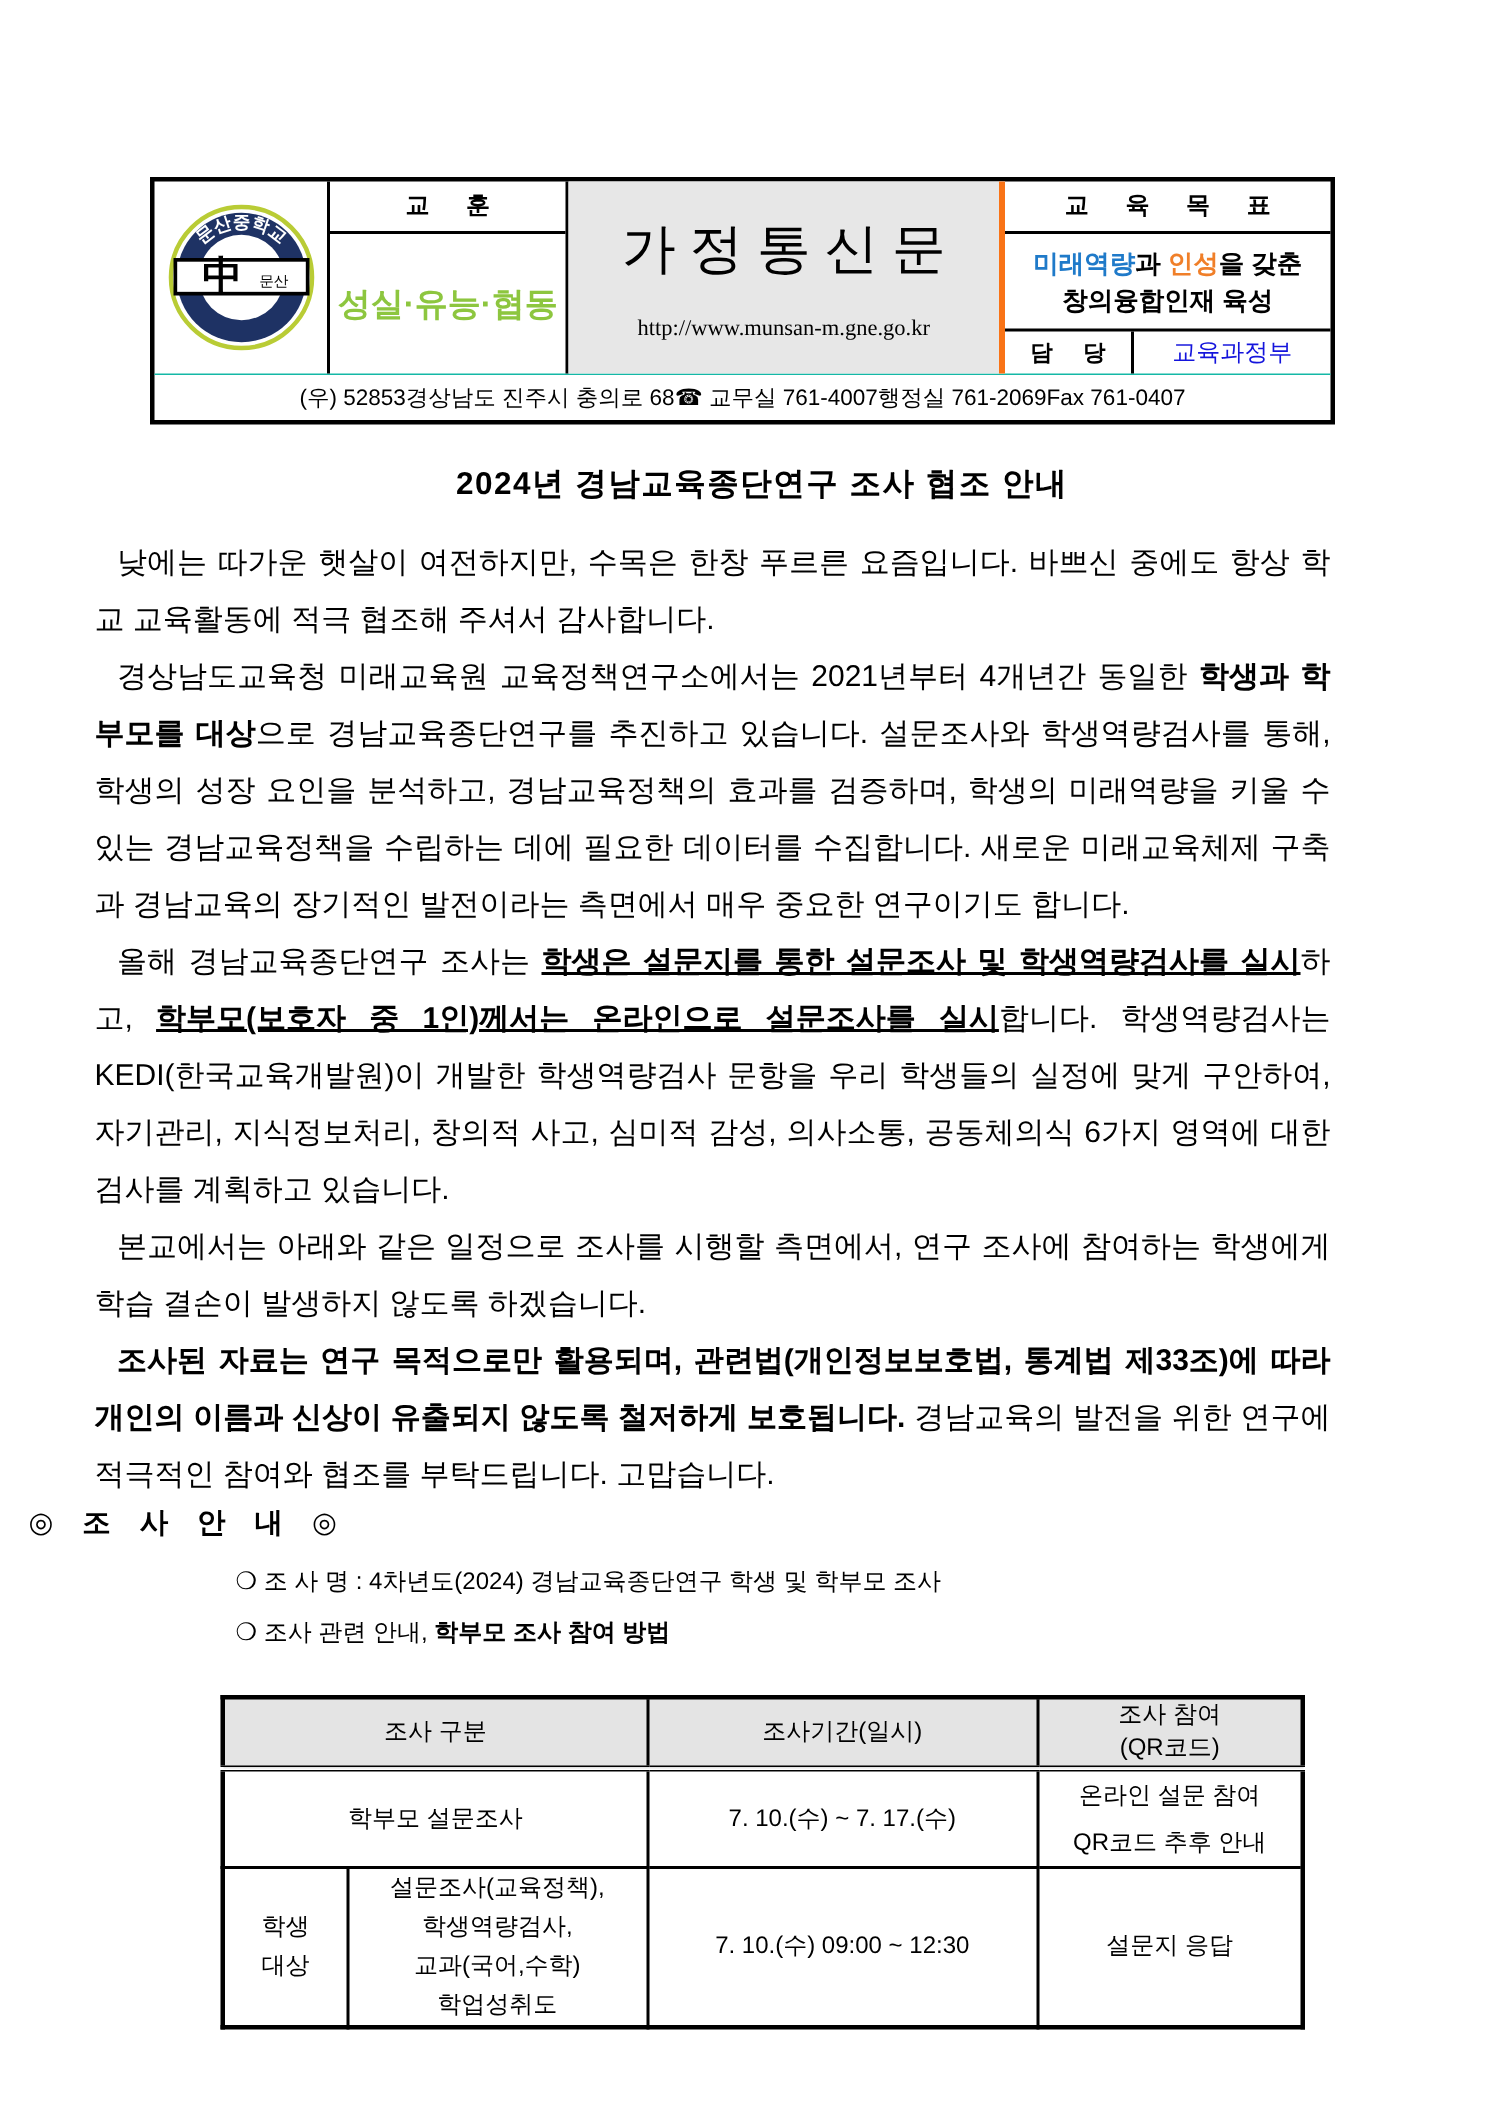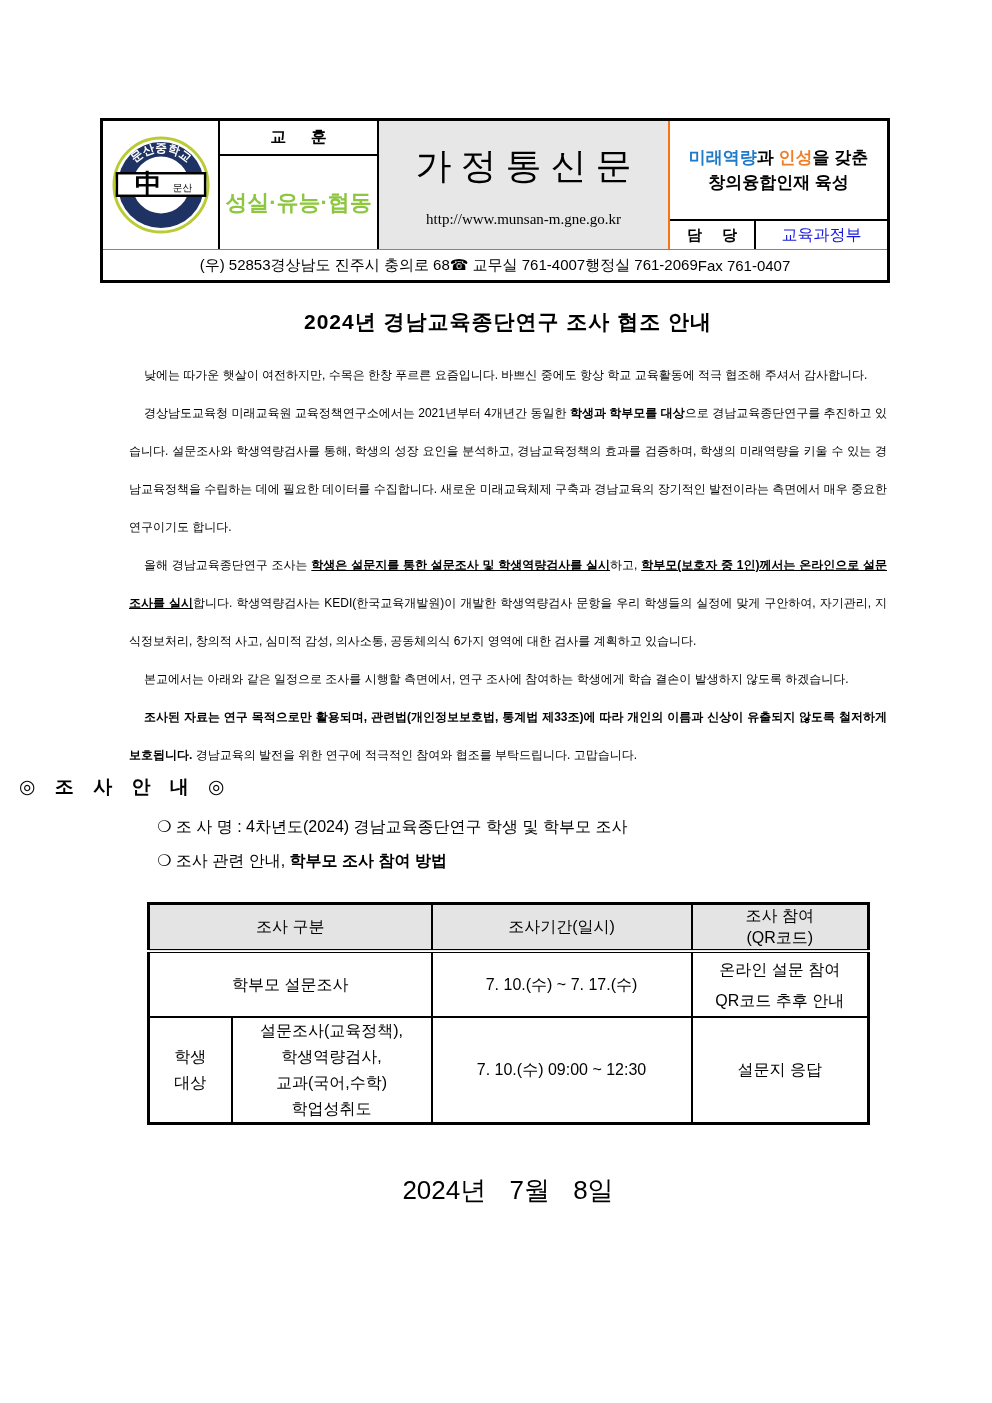--- a/index.html
+++ b/index.html
@@ -19,41 +19,41 @@
   .hdr-top { display:flex; height:128px; }
   .logo-cell { flex:0 0 117px; border-right:2px solid #000; display:flex; align-items:center; justify-content:center; }
   .motto-cell { flex:0 0 159px; border-right:2px solid #000; display:flex; flex-direction:column; }
   .cell-head {
     height:35px; border-bottom:2px solid #000;
     display:flex; align-items:center; justify-content:center;
     font-size:16px; font-weight:bold; letter-spacing:10px; text-indent:10px;
   }
   .motto-body { flex:1; display:flex; align-items:center; justify-content:center;
     font-size:22px; font-weight:bold;border-radius:27px; }
-  .banner-cell { flex:0 0 291px; background:#e7e7e7; border-right:2px solid #f97316;
+  .banner-cell { flex:0 0 291px; background:#e7e7e7; border-right:4px solid #f97316;
     display:flex; flex-direction:column; align-items:center; justify-content:center; gap:20px; }
   .banner-title { font-family:"Liberation Serif","DejaVu Serif",serif; font-size:36px; letter-spacing:9px; text-indent:9px; }
   .banner-url { font-family:"Liberation Serif","DejaVu Serif",serif; font-size:15px; }
   .goal-cell { flex:1 1 auto; display:flex; flex-direction:column; }
   .goal-body { flex:1; border-bottom:2px solid #000; display:flex; flex-direction:column;
     align-items:center; justify-content:center; font-weight:bold; font-size:17px; line-height:25px; }
   .goal-staff { height:28px; display:flex; }
   .staff-label { flex:0 0 86px; border-right:2px solid #000; display:flex; align-items:center; justify-content:center;
     font-size:15px; font-weight:bold; letter-spacing:8px; text-indent:8px; }
   .staff-value { flex:1; display:flex; align-items:center; justify-content:center; font-size:16px; }
   .contact-row { border-top:1px solid #14b8a6; height:31px; display:flex; align-items:center;
     justify-content:center; font-size:15px; white-space:nowrap; }
 
   
   .logo-svg text { font-family:"Liberation Sans",sans-serif; }
 
   
   .content { position:absolute; left:12px; top:0; width:992px; padding-top:308px; }
   .doc-title { text-align:center; font-size:21px; font-weight:bold; letter-spacing:1px; }
-  .body-text { margin:20px 117px 0 117px; font-size:12px; line-height:38px; text-align:justify; }
+  .body-text { margin:20px 117px 0 51px; font-size:20px; line-height:38px; text-align:justify; }
   .para { text-indent:15px; }
   .section-heading { text-align:left; font-size:19px; font-weight:bold;
     letter-spacing:7px; text-indent:7px; }
   .bullets { margin:10px 117px 0 145px; font-size:16px; line-height:34px; }
 
   
   table.sched { border-collapse:collapse; table-layout:fixed; width:720px;
     margin:24px 0 0 135px; font-size:16px; border:3px solid #000; }
   table.sched col.c1 { width:83px; } table.sched col.c2 { width:200px; }
   table.sched col.c3 { width:260px; } table.sched col.c4 { width:177px; }
@@ -104,20 +104,21 @@
             <span style="font-weight: bold; color: rgb(141, 198, 63);">성실·유능·협동</span>
           </div>
       </div>
 
       <div class="banner-cell">
         <div class="banner-title">가정통신문</div>
         <div class="banner-url">http://www.munsan-m.gne.go.kr</div>
       </div>
 
       <div class="goal-cell">
+        <div class="cell-head">교 육 목 표</div>
         <div class="goal-body">
           <div><span style="font-weight: bold; color: rgb(31, 122, 201);">미래역량</span><span style="font-weight: bold;">과 </span><span style="font-weight: bold; color: rgb(240, 127, 41);">인성</span><span style="font-weight: bold;">을 갖춘</span></div>
           <div><span style="font-weight: bold;">창의융합인재 육성</span></div>
         </div>
         <div class="goal-staff">
           <div class="staff-label">담 당</div>
           <div class="staff-value">
               <span style="color: rgb(20, 20, 220);">교육과정부</span>
             </div>
         </div>

